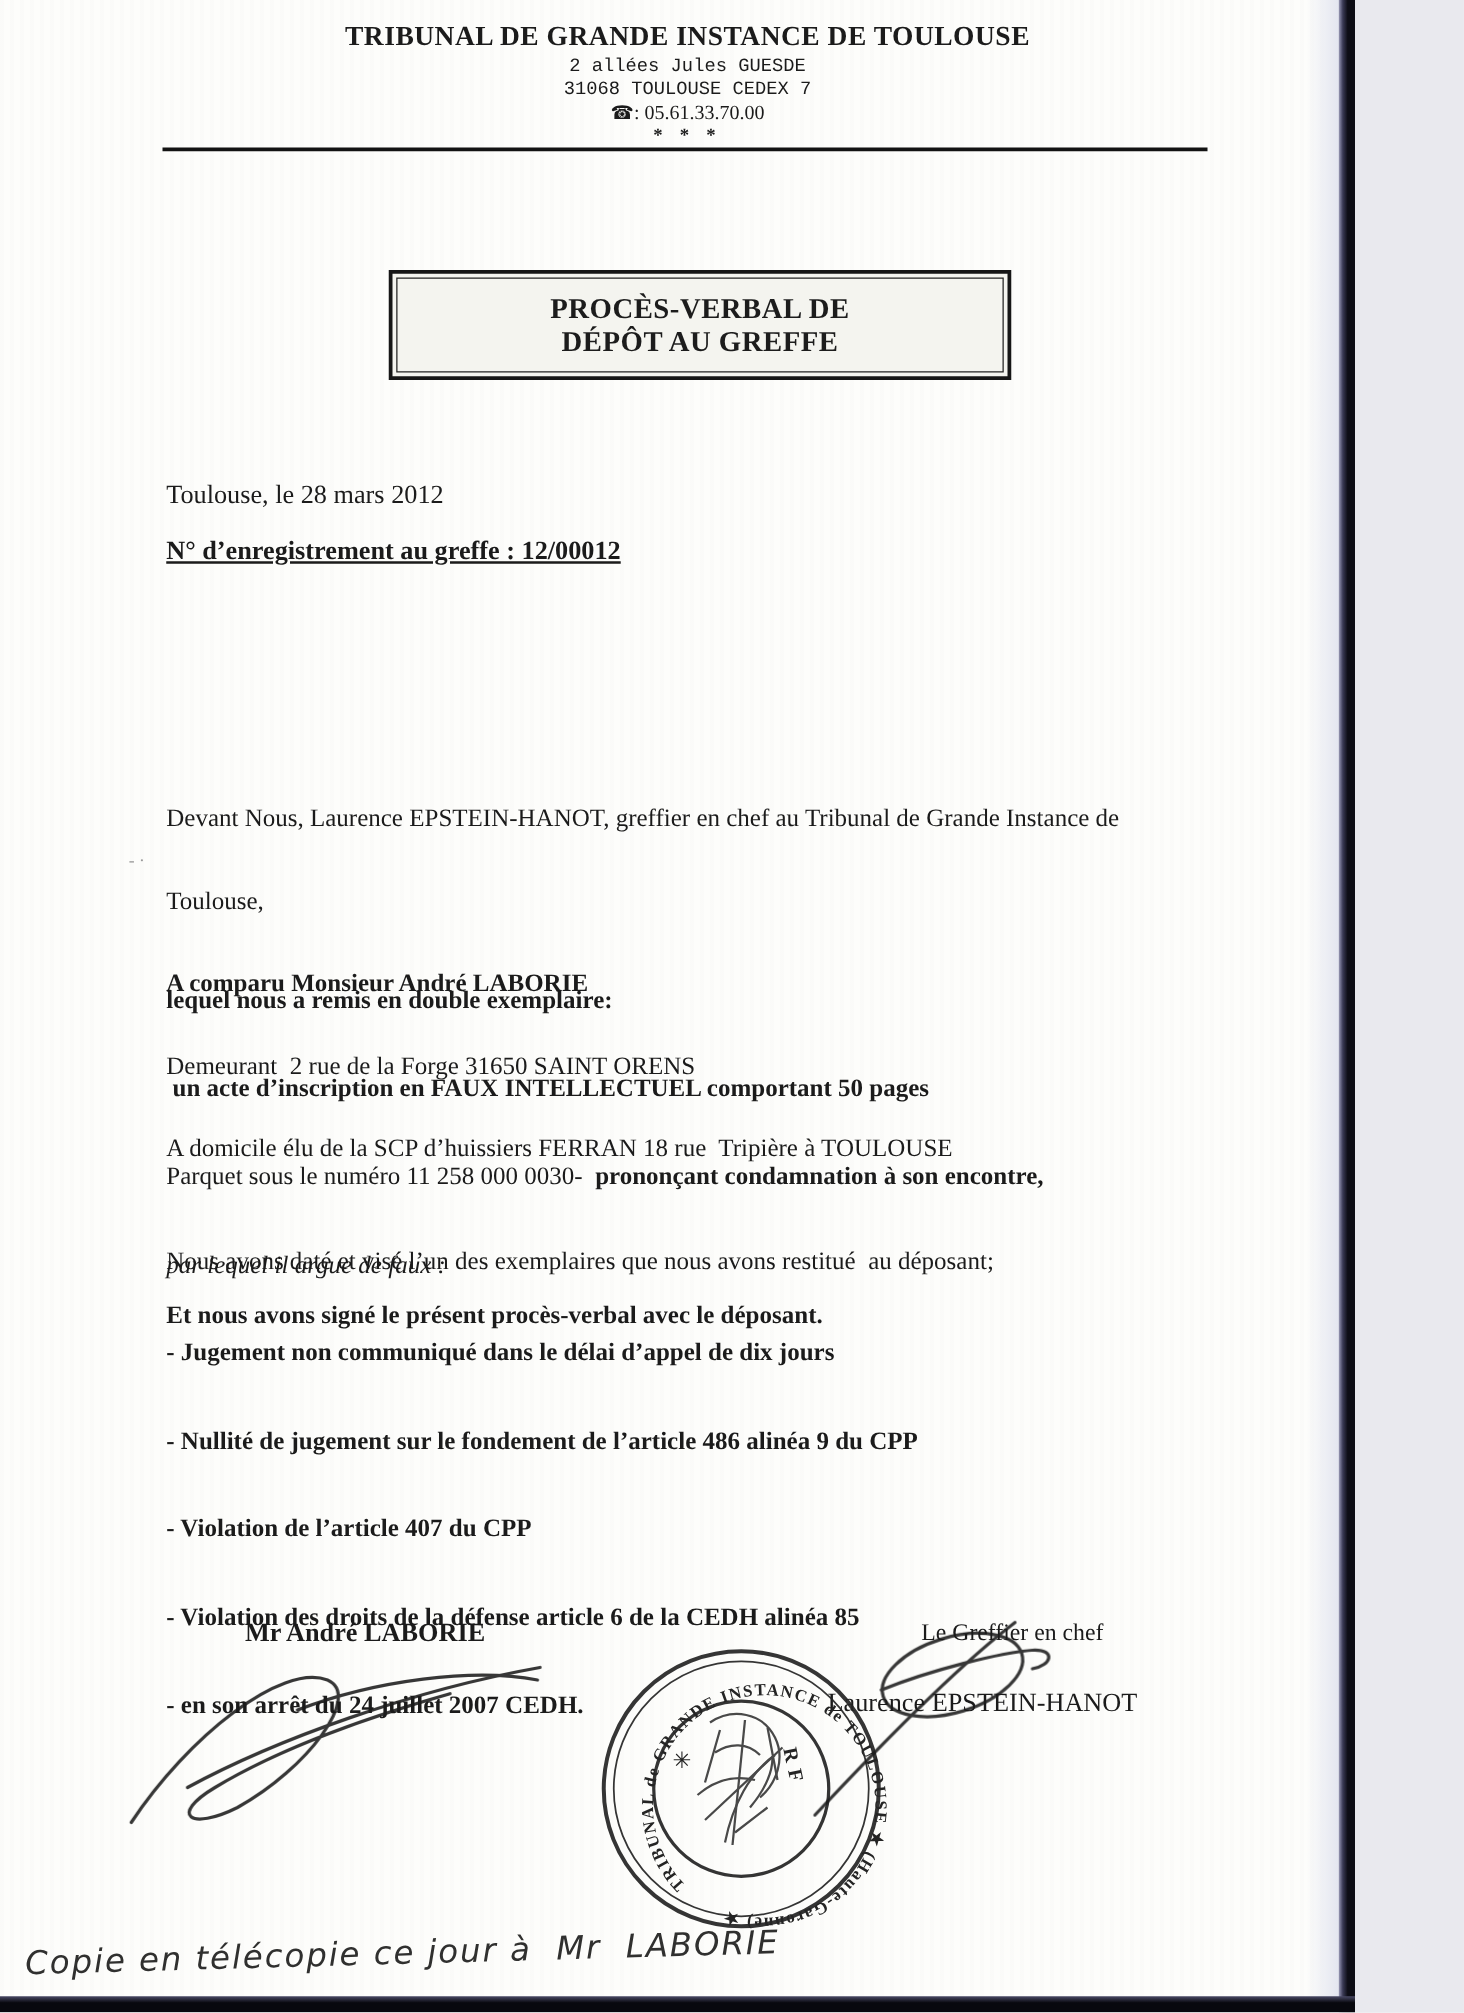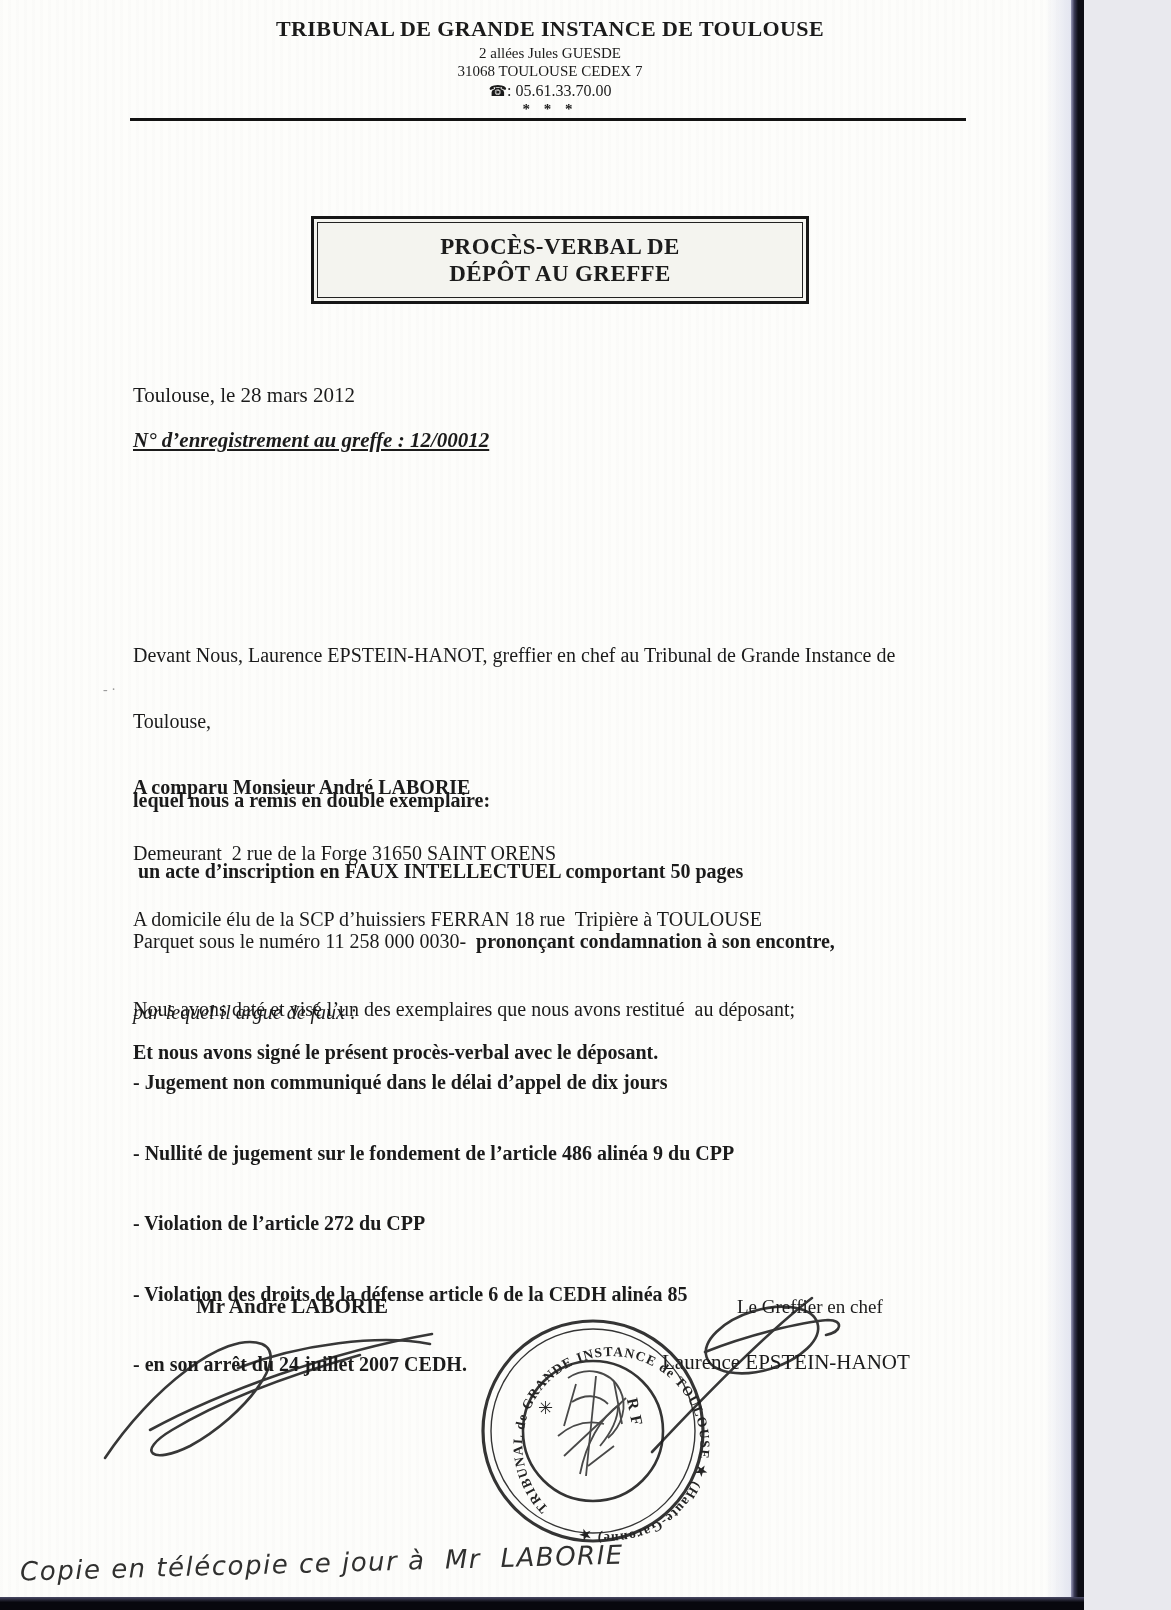--- a/index.html
+++ b/index.html
@@ -12,36 +12,36 @@
   
   .edge-right{position:absolute; top:0; right:0; width:13px; height:100%;
     background:linear-gradient(to left,#0d0d15 45%,#3a3a55 75%,#9a9ab8);}
   .edge-right-soft{position:absolute; top:0; right:13px; width:26px; height:100%;
     background:linear-gradient(to left,#e3e5f0,transparent);}
   .edge-bottom{position:absolute; left:0; bottom:0; width:100%; height:13px;
     background:linear-gradient(to top,#08080e 60%,#4a4a66);}
   
   .header{position:absolute; left:130px; top:16px; width:840px; text-align:center; line-height:1.15;}
   .h-title{font-size:22px; font-weight:bold; letter-spacing:.4px; margin-bottom:4px;}
-  .h-sub{font-size:15px;}
+  .h-sub{font-size:15px;font-family:Liberation Mono, monospace;}
   .h-phone{font-size:16px; margin-top:2px;}
   .h-phone .ic{font-size:15px;}
   .h-stars{font-size:15px; font-weight:bold; letter-spacing:5px; margin-top:1px;}
   .rule{position:absolute; left:130px; top:118px; width:836px; height:3px; background:#131313;}
   
   .title-box{position:absolute; left:311px; top:216px; width:492px; height:82px;
     border:3px solid #161616; background:#f4f4ef;text-align:center;}
   .title-inner{position:absolute; left:3px; top:3px; right:3px; bottom:3px;
     border:1px solid #222; display:flex; flex-direction:column; justify-content:center;
     align-items:center; font-weight:bold; font-size:23px; line-height:27px;
     letter-spacing:.4px; color:#1c1c1c;}
   
   .date{position:absolute; left:133px; top:383px; font-size:21px;}
   .reg{position:absolute; left:133px; top:428px; font-size:21px; font-weight:bold;
-    font-style:italic; text-decoration:underline;}
+    text-decoration:underline;}
   
   .para{position:absolute; left:133px; width:880px; font-size:20px; white-space:pre-wrap;}
   .p1{top:600px; line-height:22px;}
   .p2{top:742px; line-height:23.5px;}
   .b{font-weight:bold;}
   .i{font-style:italic;}
   .s1{top:998px; font-weight:normal;}
   .s2{top:1041px; font-weight:bold;}
   .closing{top:1155px;}
   .stray{position:absolute; left:103px; top:682px; font-size:14px; color:#9a9a9a;}
@@ -89,21 +89,21 @@
   </div>
   <div class="stray">- ·</div>
 
   <div class="para p2">
     <div class="b">lequel nous a remis en double exemplaire:</div>
     <div class="b"> un acte d’inscription en FAUX INTELLECTUEL comportant 50 pages</div>
     <div><span>Parquet sous le numéro 11 258 000 0030-</span><span class="b">  prononçant condamnation à son encontre,</span></div>
     <div class="i">par lequel il argue de faux :</div>
     <div class="b">- Jugement non communiqué dans le délai d’appel de dix jours</div>
     <div class="b">- Nullité de jugement sur le fondement de l’article 486 alinéa 9 du CPP</div>
-    <div class="b">- Violation de l’article 272 du CPP</div>
+    <div class="b">- Violation de l’article 407 du CPP</div>
     <div class="b">- Violation des droits de la défense article 6 de la CEDH alinéa 85</div>
     <div class="b">- en son arrêt du 24 juillet 2007 CEDH.</div>
   </div>
 
   <div class="para s1">Nous avons daté et visé l’un des exemplaires que nous avons restitué  au déposant;</div>
   <div class="para s2">Et nous avons signé le présent procès-verbal avec le déposant.</div>
 
   <div class="sig-left-label">Mr André LABORIE</div>
   <div class="sig-right-label">Le Greffier en chef</div>
   <div class="greffier-name">Laurence EPSTEIN-HANOT</div>

